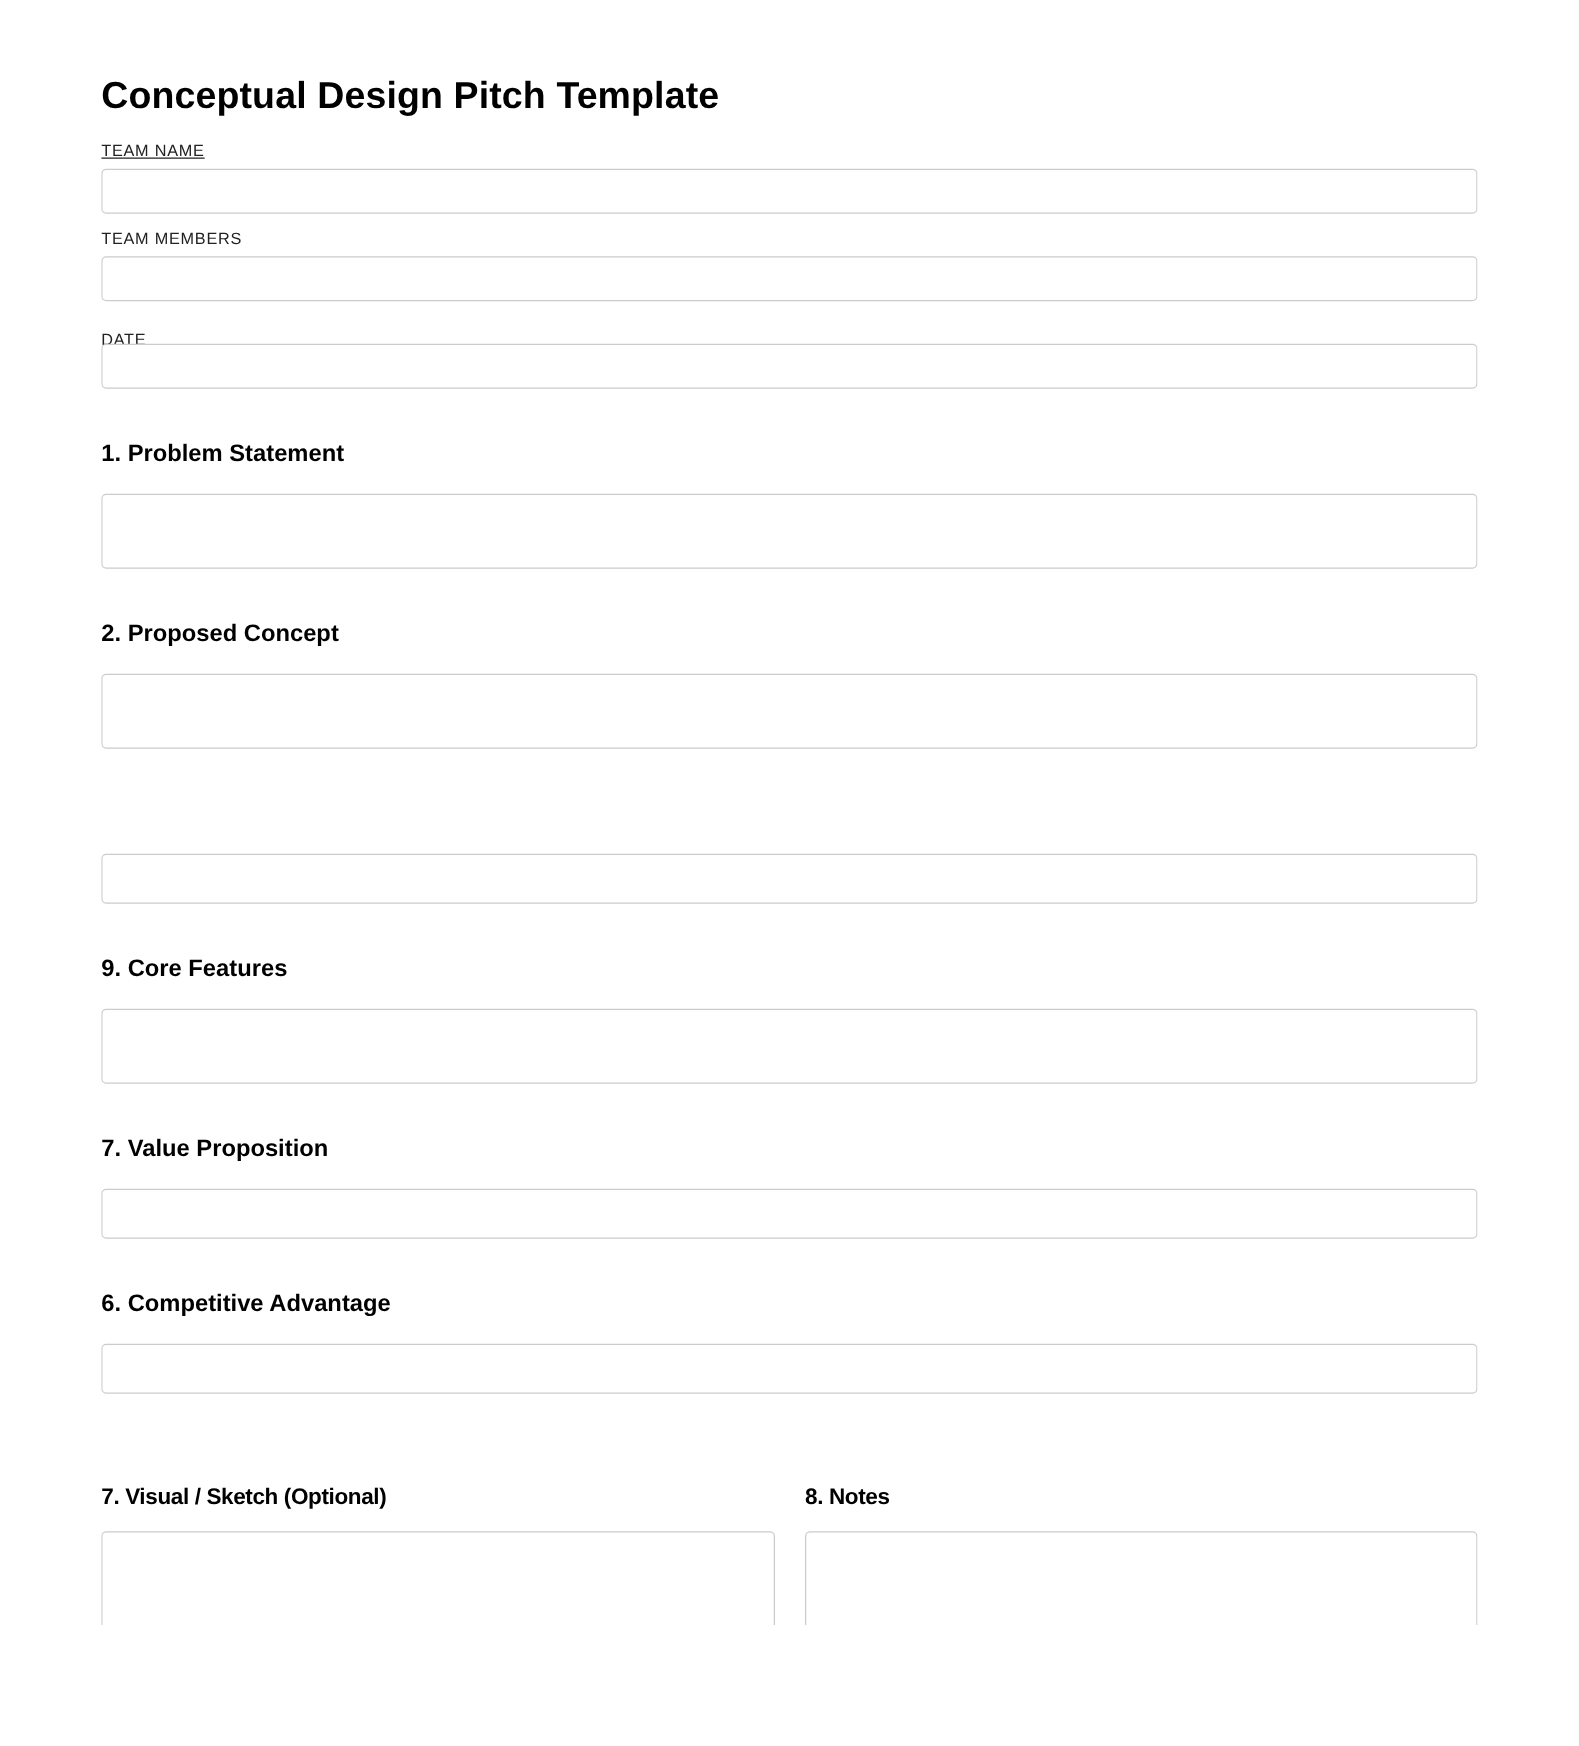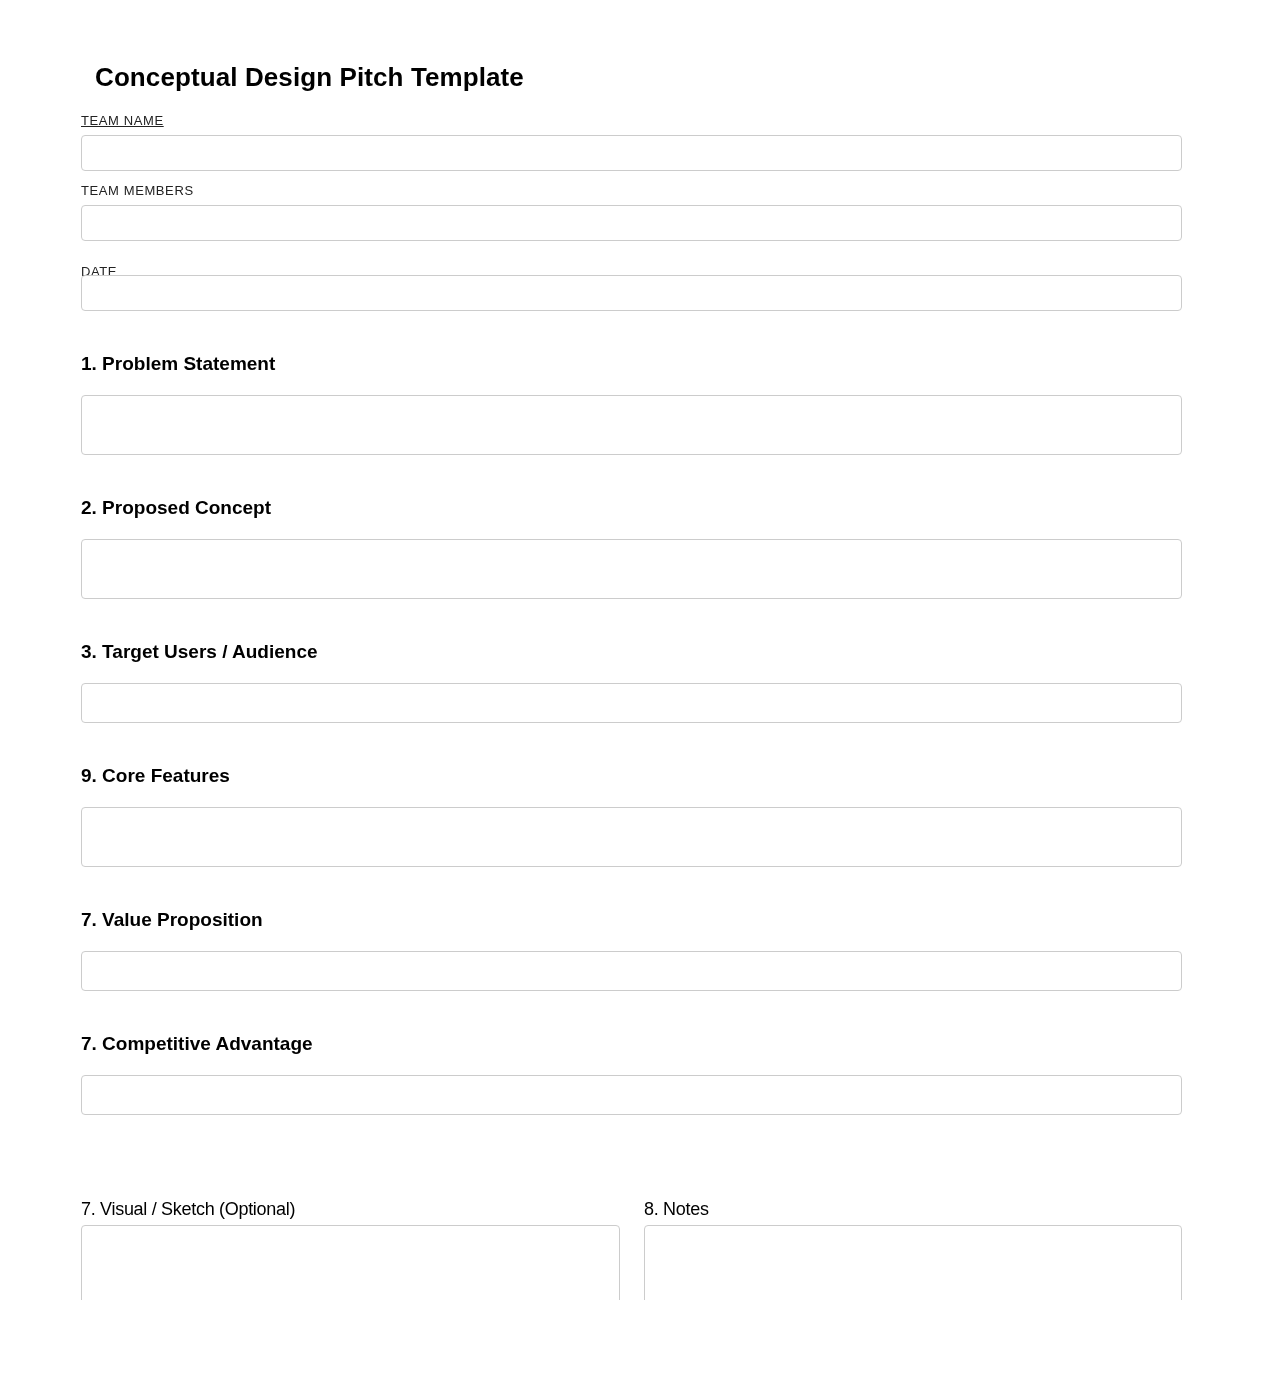--- a/index.html
+++ b/index.html
@@ -17,26 +17,25 @@
       left: 81px;
       top: 0;
       width: 1101px;
       height: 1300px;
       overflow: hidden;
     }
     .title {
       position: absolute;
       left: 0;
       top: 57px;
-      font-size: 26px;
+      font-size: 30px;
       font-weight: bold;
       line-height: 40px;
       white-space: nowrap;
       letter-spacing: 0.1px;
-      margin-left: 14px;
     }
     .label {
       position: absolute;
       left: 0;
       font-size: 13px;
       line-height: 16px;
       letter-spacing: 0.6px;
       color: #222;
       text-transform: uppercase;
       white-space: nowrap;
@@ -58,25 +57,24 @@
       position: absolute;
       left: 0;
       font-size: 19px;
       font-weight: bold;
       line-height: 28px;
       white-space: nowrap;
     }
     .sub-heading {
       position: absolute;
       font-size: 18px;
-      font-weight: normal;
+      font-weight: bold;
       line-height: 22px;
       white-space: nowrap;
       letter-spacing: -0.3px;
-      margin-top: 12px;
     }
     .half-box {
       position: absolute;
       top: 1225px;
       width: 539px;
       height: 140px;
       border: 1px solid #cccccc;
       border-radius: 4px;
       background: #fff;
     }
@@ -96,30 +94,29 @@
 
   <div class="label" style="top:264px;">DATE</div>
   <input class="field" type="text" style="top: 275px; height: 36px;" placeholder="">
 
   <h2 class="section-heading" style="top:350px;">1. Problem Statement</h2>
   <textarea class="field" style="top: 395px; height: 60px;"></textarea>
 
   <h2 class="section-heading" style="top:494px;">2. Proposed Concept</h2>
   <textarea class="field" style="top: 539px; height: 60px;"></textarea>
 
-  <h2 class="section-heading" style="top:638px;">3. Target Users / Audience</h2>
   <input class="field" type="text" style="top: 683px; height: 40px;">
 
   <h2 class="section-heading" style="top:762px;">9. Core Features</h2>
   <textarea class="field" style="top: 807px; height: 60px;"></textarea>
 
   <h2 class="section-heading" style="top:906px;">7. Value Proposition</h2>
   <input class="field" type="text" style="top: 951px; height: 40px;">
 
-  <h2 class="section-heading" style="top:1030px;">7. Competitive Advantage</h2>
+  <h2 class="section-heading" style="top:1030px;">6. Competitive Advantage</h2>
   <input class="field" type="text" style="top: 1075px; height: 40px;">
 
   <h3 class="sub-heading" style="left:0;top:1186px;">7. Visual / Sketch (Optional)</h3>
   <div class="half-box" style="left:0;"></div>
 
   <h3 class="sub-heading" style="left:563px;top:1186px;">8. Notes</h3>
   <div class="half-box" style="left:563px;width:538px;"></div>
 
 </div>
 

